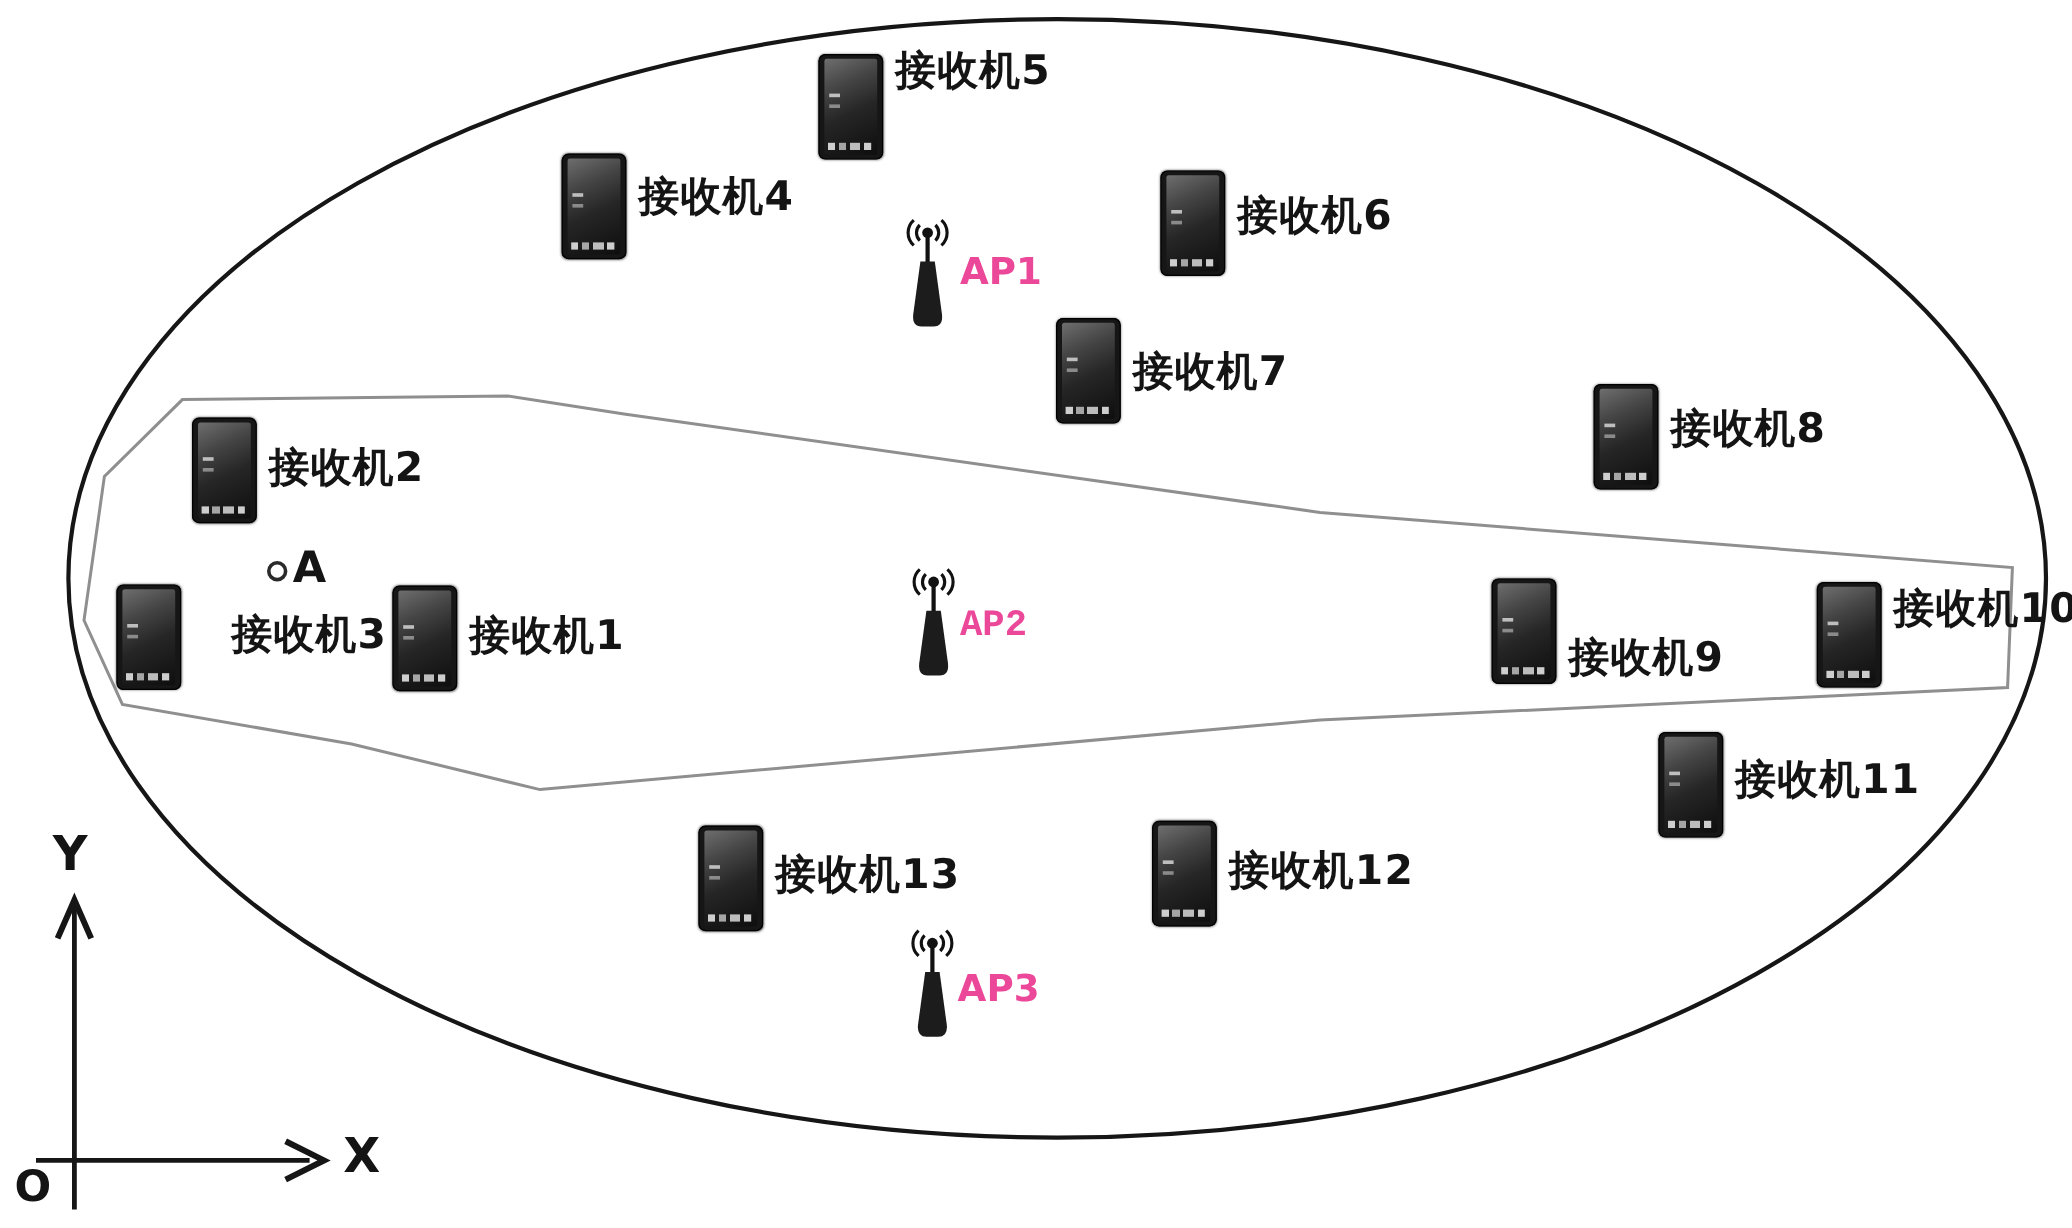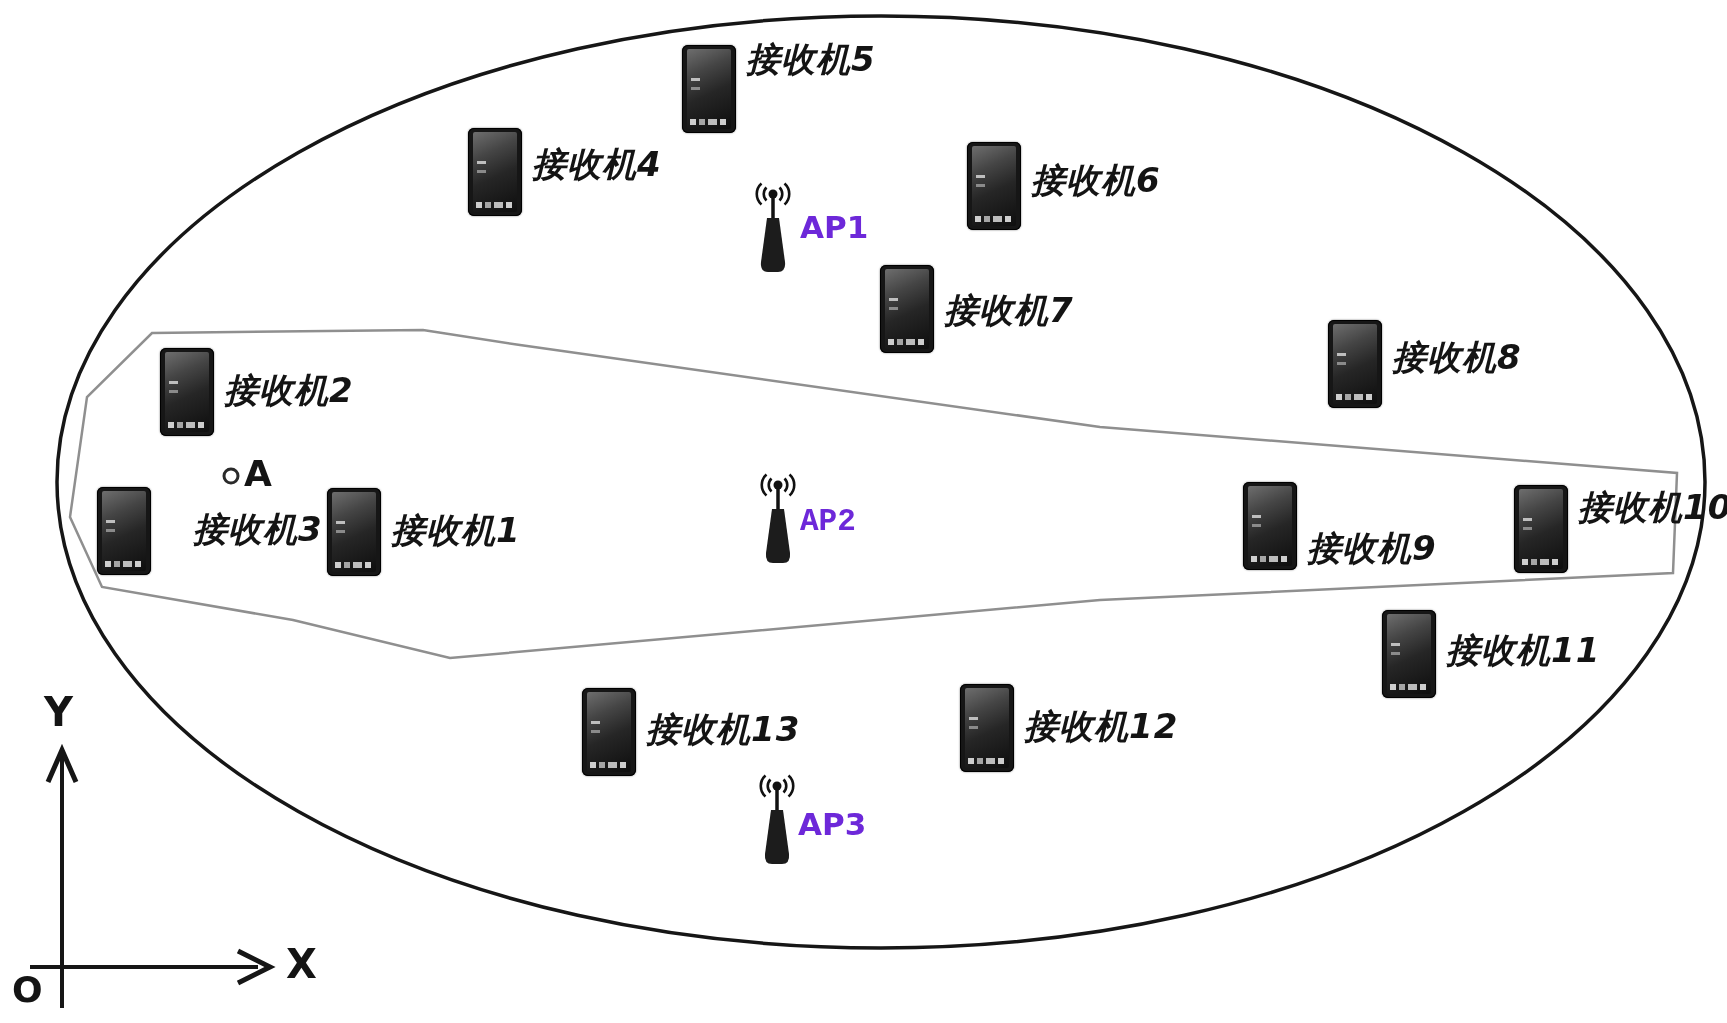--- a/index.html
+++ b/index.html
@@ -7,21 +7,21 @@
     position:relative;
     width:1727px;height:1023px;
     background:#ffffff;
     overflow:hidden;
     font-family:"DejaVu Sans","Liberation Sans",sans-serif;
     color:#141414;
   }
   svg.bg{position:absolute;left:0;top:0;}
 
   
-  .node{position:absolute;width:66px;height:88px;font-style:italic;}
+  .node{position:absolute;width:66px;height:88px;}
   .phone{
     position:absolute;left:0;top:0;width:54px;height:88px;
     background:#161616;border-radius:6px;
     padding:4px 5px;box-sizing:border-box;
     box-shadow:0 0 0 1px #000 inset, 0 0 2px rgba(0,0,0,.6);
   }
   .screen{
     width:100%;height:100%;border-radius:2px;position:relative;overflow:hidden;
     background:linear-gradient(155deg,#6e6e6e 0%,#454545 28%,#262626 55%,#0e0e0e 100%);
   }
@@ -50,21 +50,21 @@
   .n9 {left:1243px;top:482px;} .n9 .nlabel{top:25px;margin-top:24px;}
   .n10{left:1514px;top:485px;} .n10 .nlabel{top:5px;}
   .n11{left:1382px;top:610px;} .n11 .nlabel{top:23px;}
   .n12{left:960px;top:684px;border-radius:22px;}  .n12 .nlabel{top:25px;}
   .n13{left:582px;top:688px;padding-left:20px;}  .n13 .nlabel{top:24px;}
 
   
   .ap{position:absolute;width:42px;height:96px;}
   .alabel{
     position:absolute;font-weight:bold;font-size:31px;line-height:1;
-    white-space:nowrap;color:#6d28d9;
+    white-space:nowrap;color:#ec4899;
   }
   .a1{left:752px;top:180px;} .a1 .alabel{left:48px;top:32px;}
   .a2{left:757px;top:471px;font-family:Liberation Mono, monospace;} .a2 .alabel{left:43px;top:35px;}
   .a3{left:756px;top:772px;} .a3 .alabel{left:42px;top:37px;text-align:center;}
 
   
   .pointA-label{
     position:absolute;left:244px;top:456px;
     font-weight:bold;font-size:36px;line-height:1;color:#141414;
   }

